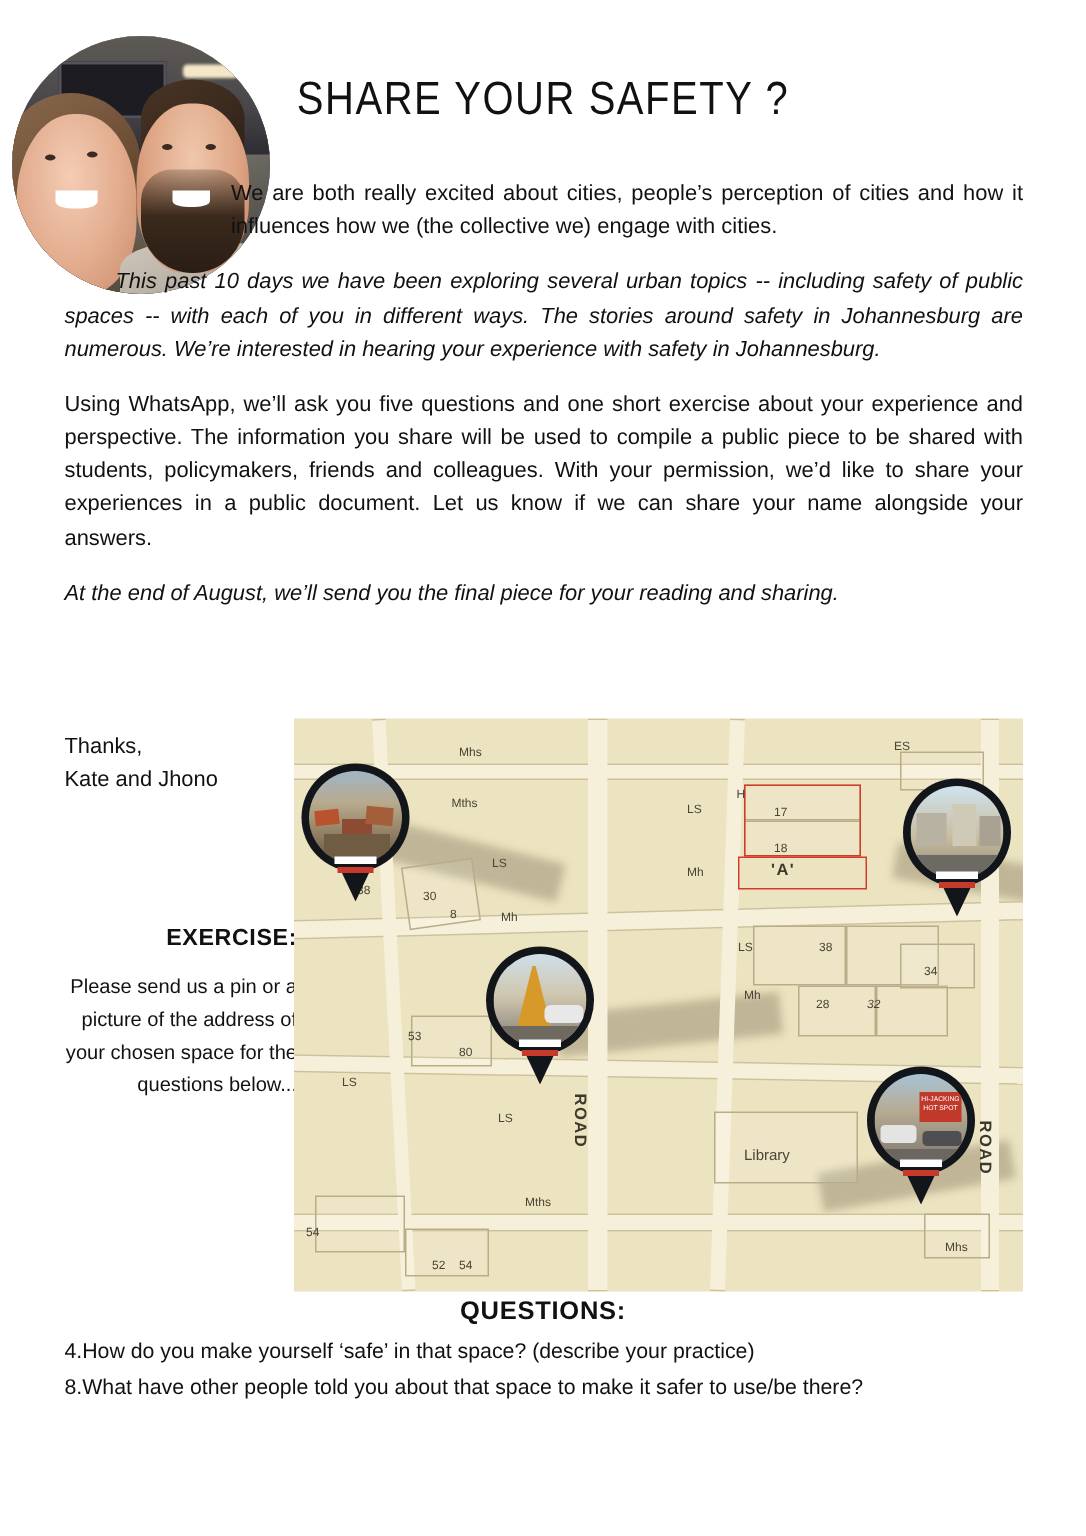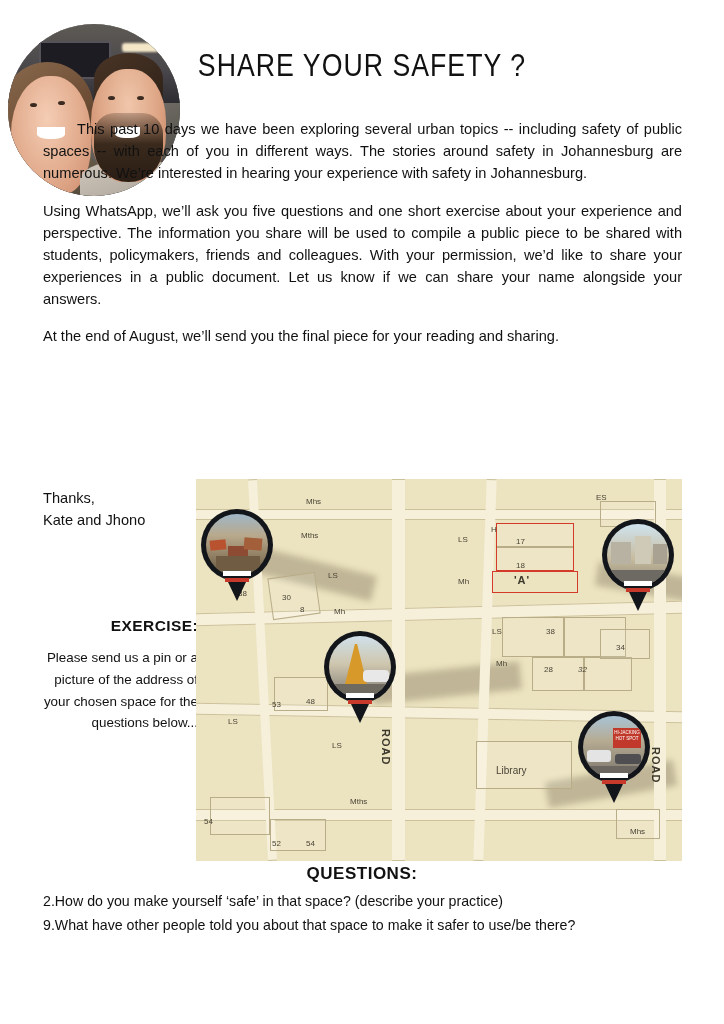--- a/index.html
+++ b/index.html
@@ -113,22 +113,22 @@
     left: 43px;
     top: 118px;
     width: 639px;
     font-size: 14.6px;
     line-height: 1.52;
     color: #111;
   }
   .copy p { margin: 0 0 15px 0; text-align: justify; }
   .copy p.greet { margin-left: 138px; width: 500px; text-align: left; margin-bottom: 13px; }
   .copy p.intro { margin-left: 111px; width: 528px; text-indent: 0; }
-  .copy p.indent { text-indent: 34px; }
-  .copy p.nospace { margin-bottom: 0; }
+  .copy p.indent { text-indent: 34px; font-style: italic; }
+  .copy p.nospace { margin-bottom: 0; font-style: italic; }
 
   .thanks {
     position: absolute;
     left: 43px;
     top: 487px;
     font-size: 14.6px;
     line-height: 1.52;
     color: #111;
   }
 
@@ -285,20 +285,21 @@
   <div class="beardR"></div>
   <div class="eyeL1"></div>
   <div class="eyeL2"></div>
   <div class="eyeR1"></div>
   <div class="eyeR2"></div>
   <div class="smileL"></div>
   <div class="smileR"></div>
 </div>
 
 <div class="copy">
+  <p class="intro">We are both really excited about cities, people’s perception of cities and how it influences how we (the collective we) engage with cities.</p>
   <p class="indent">This past 10 days we have been exploring several urban topics -- including safety of public spaces -- with each of you in different ways. The stories around safety in Johannesburg are numerous. We’re interested in hearing your experience with safety in Johannesburg.</p>
   <p>Using WhatsApp, we’ll ask you five questions and one short exercise about your experience and perspective. The information you share will be used to compile a public piece to be shared with students, policymakers, friends and colleagues. With your permission, we’d like to share your experiences in a public document. Let us know if we can share your name alongside your answers.</p>
   <p class="nospace">At the end of August, we’ll send you the final piece for your reading and sharing.</p>
 </div>
 
 <div class="thanks">
   <div>Thanks,</div>
   <div>Kate and Jhono</div>
 </div>
 
@@ -354,28 +355,28 @@
   <div class="lbl" style="left:42px;top:110px;">38</div>
   <div class="lbl" style="left:86px;top:114px;">30</div>
   <div class="lbl" style="left:104px;top:126px;">8</div>
   <div class="lbl" style="left:138px;top:128px;">Mh</div>
   <div class="lbl" style="left:296px;top:148px;">LS</div>
   <div class="lbl" style="left:350px;top:148px;">38</div>
   <div class="lbl" style="left:420px;top:164px;">34</div>
   <div class="lbl" style="left:300px;top:180px;">Mh</div>
   <div class="lbl" style="left:348px;top:186px;">28</div>
   <div class="lbl" style="left:382px;top:186px;font-style:italic;">32</div>
-  <div class="lbl" style="left:76px;top:221px;">53</div>
-  <div class="lbl" style="left:110px;top:218px;">48</div>
+  <div class="lbl" style="left:76px;top:207px;">53</div>
+  <div class="lbl" style="left:110px;top:218px;">80</div>
   <div class="lbl" style="left:32px;top:238px;">LS</div>
   <div class="lbl" style="left:136px;top:262px;">LS</div>
   <div class="lbl" style="left:300px;top:286px;font-size:10px;">Library</div>
   <div class="lbl" style="left:154px;top:318px;">Mths</div>
   <div class="lbl" style="left:8px;top:338px;">54</div>
-  <div class="lbl" style="left:76px;top:360px;">52</div>
+  <div class="lbl" style="left:92px;top:360px;">52</div>
   <div class="lbl" style="left:110px;top:360px;">54</div>
   <div class="lbl" style="left:434px;top:348px;">Mhs</div>
 
   <div class="lbl big" style="left:196px;top:250px;transform:rotate(90deg);transform-origin:left top;">ROAD</div>
   <div class="lbl big" style="left:466px;top:268px;transform:rotate(90deg);transform-origin:left top;">ROAD</div>
 
   <div class="pin" style="left:5px;top:30px;">
     <div class="head"></div>
     <div class="tail"></div>
     <div class="photo">
@@ -432,15 +433,15 @@
       </div>
     </div>
     <div class="stripe"></div>
     <div class="stripe2"></div>
   </div>
 
 </div>
 
 <div class="q-title">QUESTIONS:</div>
 <div class="questions">
-  <div>2.How do you make yourself  ‘safe’ in that space? (describe your practice)</div>
-  <div>9.What have other people told you about that space to make it safer to use/be there?</div>
+  <div>4.How do you make yourself  ‘safe’ in that space? (describe your practice)</div>
+  <div>8.What have other people told you about that space to make it safer to use/be there?</div>
 </div>
 
 </body></html>

